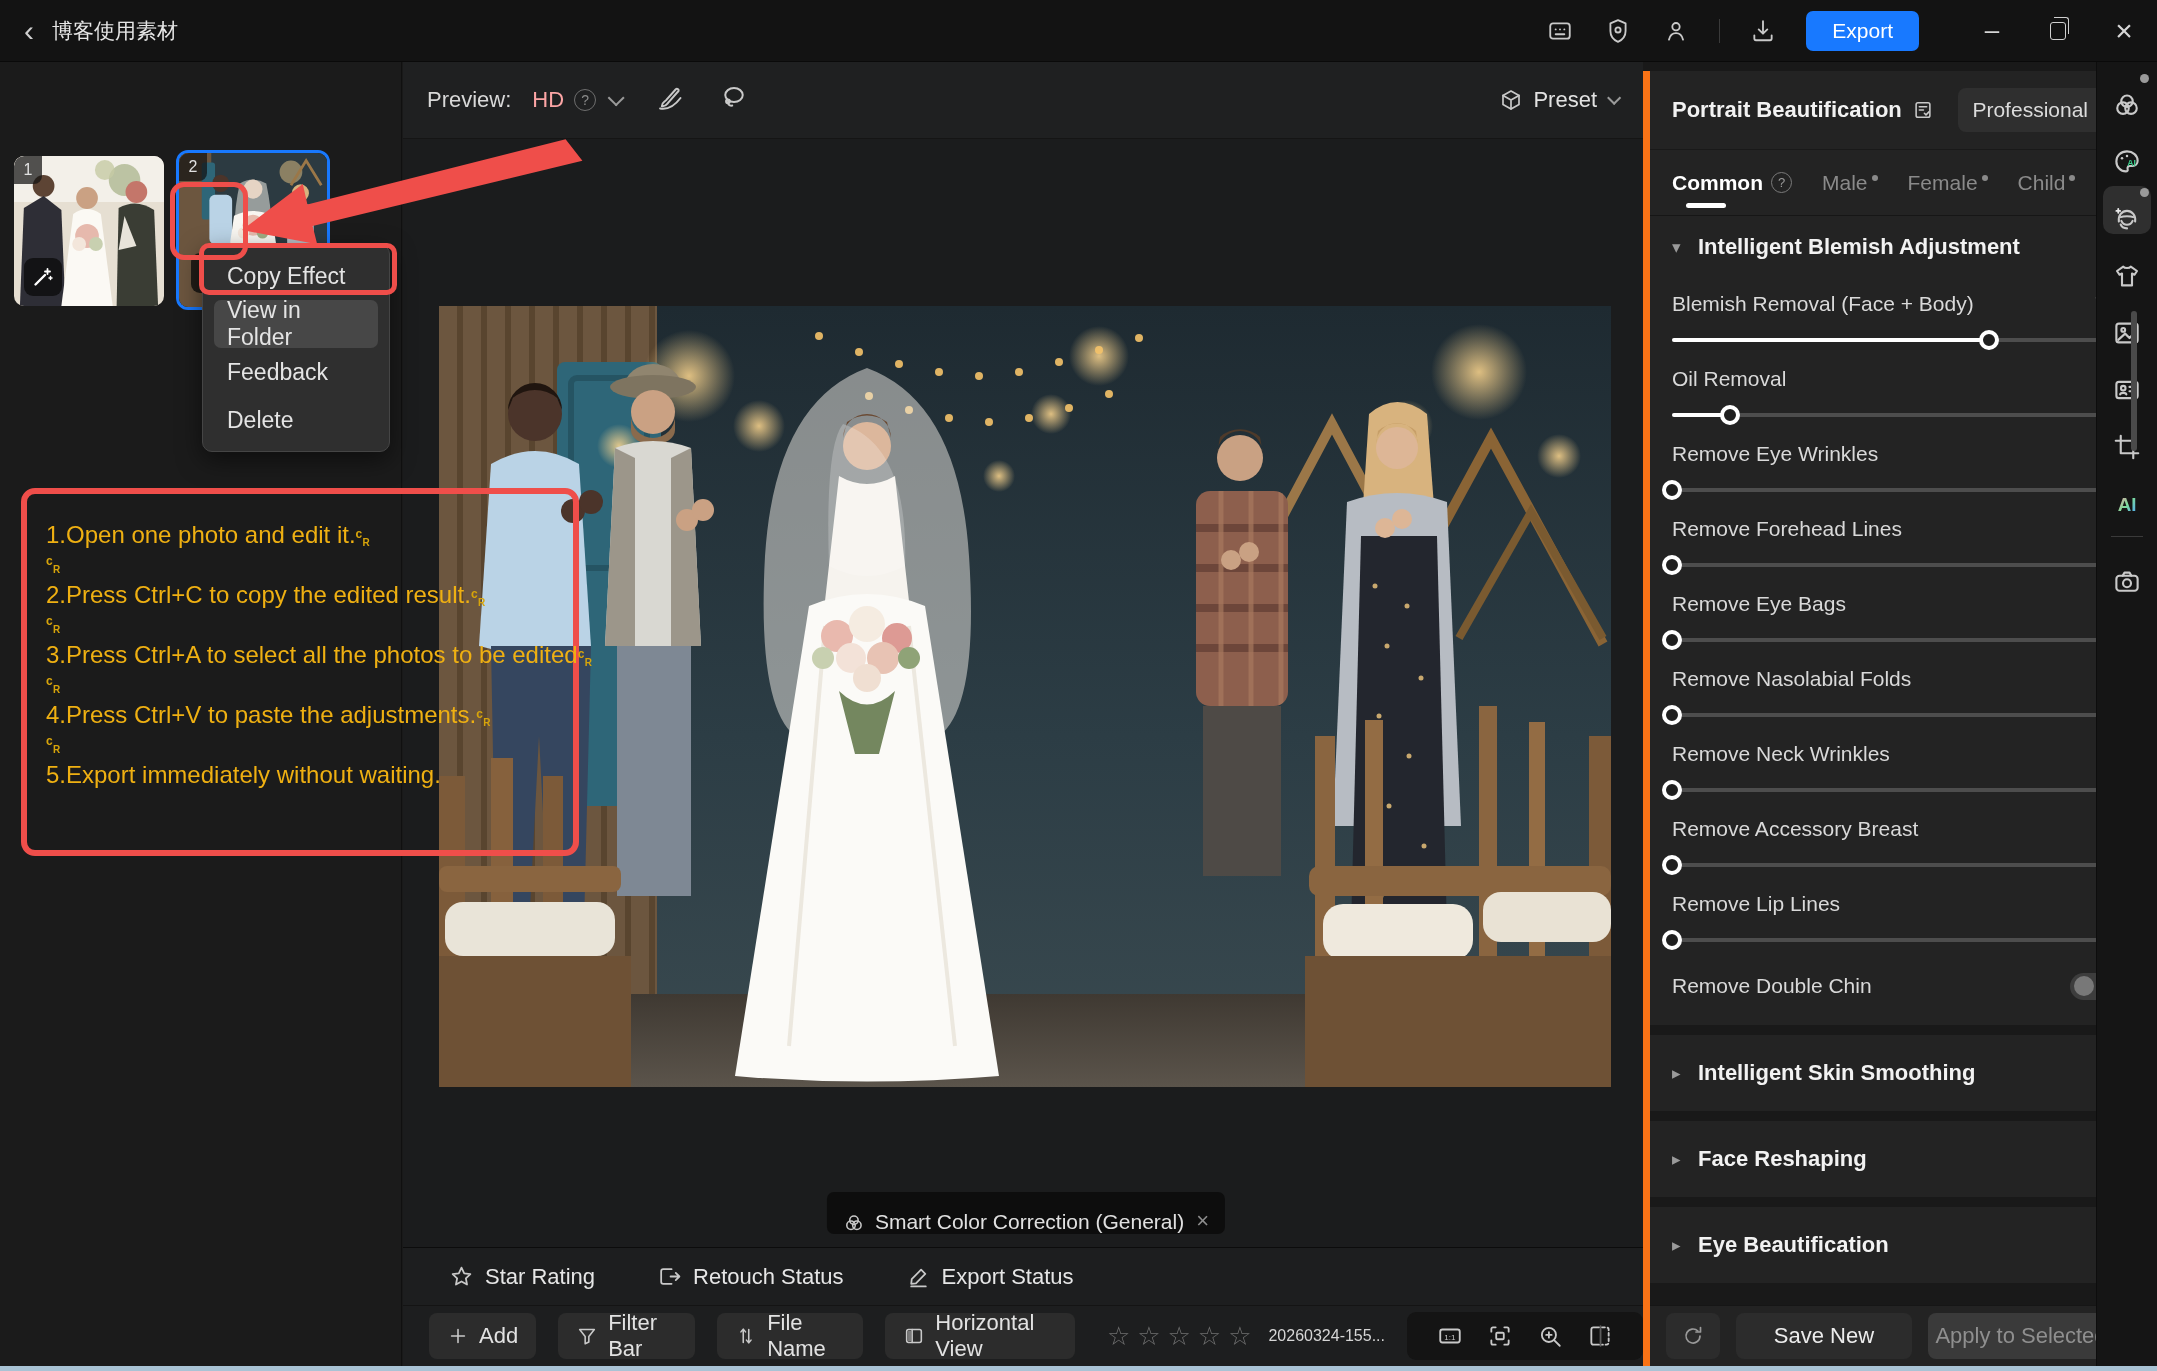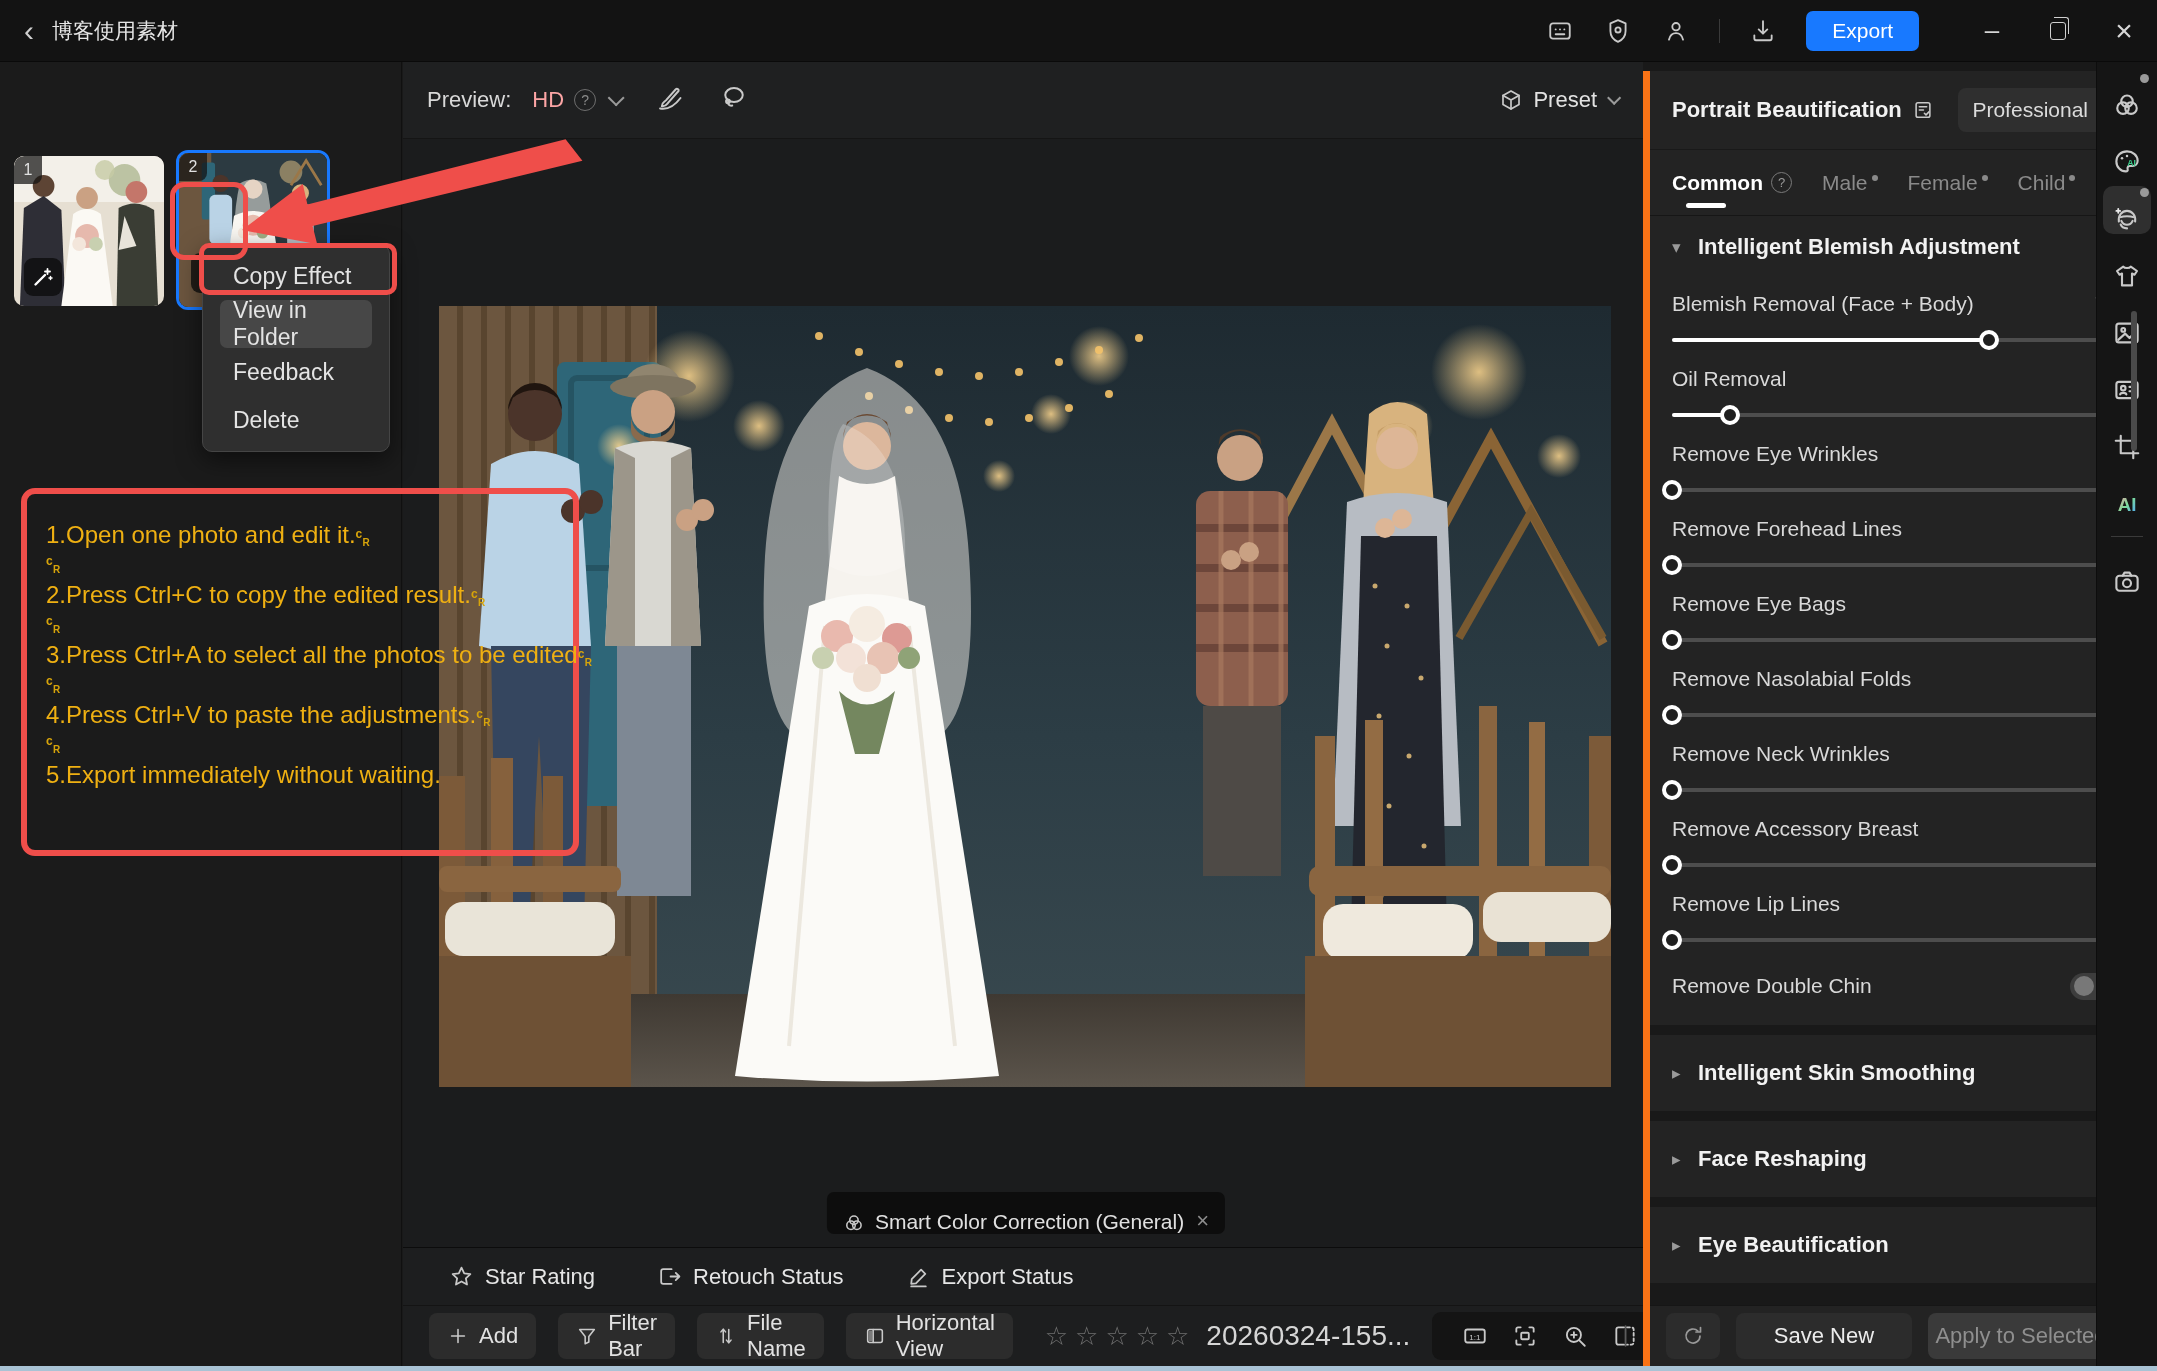--- a/index.html
+++ b/index.html
@@ -27,21 +27,21 @@
   .thumb svg { display:block; width:100%; height:100%; }
   .thumb-1 { left:14px; top:94px; width:150px; height:150px; }
   .thumb-2 { left:176px; top:88px; width:154px; height:160px; border:3px solid #1879ff; border-radius:12px; }
   .num-badge { position:absolute; left:0; top:0; min-width:28px; height:28px; background:rgba(18,18,18,.72); color:#e0e0e0; font-size:16px; display:flex; align-items:center; justify-content:center; border-radius:10px 0 8px 0; }
   .wand-badge { position:absolute; background:rgba(12,12,12,.78); border-radius:9px; display:flex; align-items:center; justify-content:center; }
   .wand-badge svg { width:24px; height:24px; }
   .wand-1 { left:10px; bottom:10px; width:38px; height:38px; }
   .wand-2 { left:12px; bottom:14px; width:40px; height:40px; }
 
   
-  .ctx-menu { position:absolute; left:202px; top:244px; width:188px; background:#2f2f2f; border:1px solid #454545; border-radius:10px; padding:7px 12px; z-index:55; box-shadow:0 8px 24px rgba(0,0,0,.5); }
+  .ctx-menu { position:absolute; left:202px; top:244px; width:188px; background:#2f2f2f; border:1px solid #454545; border-radius:10px; padding:7px 6px; z-index:55; box-shadow:0 8px 24px rgba(0,0,0,.5); }
   .ctx-item { height:48px; display:flex; align-items:center; padding:0 18px; font-size:23px; color:#e4e4e4; }
   .ctx-item.hovered { background:#474747; border-radius:7px; margin:0 5px; padding:0 13px; }
   .red-box { position:absolute; border:5px solid #ef4e4a; border-radius:14px; z-index:60; }
   .hl-wand { left:170px; top:182px; width:78px; height:78px; }
   .hl-copy { left:199px; top:243px; width:198px; height:52px; border-radius:10px; }
   .anno-box { left:21px; top:488px; width:558px; height:368px; border-width:6px; z-index:58; padding:26px 0 0 19px; }
   .anno-step { font-size:24px; color:#efb012; white-space:nowrap; line-height:30px; }
   .anno-cr-line { height:30px; line-height:30px; }
   .crmark { display:inline-block; position:relative; width:16px; height:20px; vertical-align:baseline; }
   .crmark .c { position:absolute; left:0; top:-4px; font-size:12px; font-weight:bold; color:#d7a40a; }
@@ -69,21 +69,21 @@
 
   .status-row { position:absolute; left:0; top:1185px; width:100%; height:58px; border-top:1px solid #0c0c0c; background:#1d1e1f; display:flex; align-items:center; padding-left:46px; }
   .status-item { display:flex; align-items:center; margin-right:62px; font-size:22px; color:#e6e6e6; }
   .status-item svg { width:25px; height:25px; margin-right:11px; }
 
   .tool-row { position:absolute; left:0; top:1243px; width:100%; height:61px; background:#1d1e1f; border-top:1px solid #141414; display:flex; align-items:center; padding-left:26px; }
   .tool-btn { height:46px; background:#2c2c2c; border-radius:8px; display:flex; align-items:center; padding:0 18px; margin-right:22px; font-size:22px; color:#e2e2e2; }
   .tool-btn svg { width:22px; height:22px; margin-right:10px; }
   .rate-stars { display:flex; margin-left:10px; }
   .rate-stars span { color:#6f6f6f; font-size:26px; margin-right:7px; }
-  .fname { margin-left:10px; font-size:28px; color:#d6d6d6; white-space:nowrap; }
+  .fname { margin-left:10px; font-size:16px; color:#d6d6d6; white-space:nowrap; }
   .view-pill { margin-left:22px; height:48px; background:#141414; border-radius:9px; display:flex; align-items:center; padding:0 18px; }
   .view-pill .vp { margin:0 12px; display:flex; }
   .view-pill svg { width:26px; height:26px; }
 
   
   .right-panel { position:absolute; left:1643px; top:71px; width:497px; bottom:0; background:#191919; border-left:7px solid #f97316; }
   .rp-header { height:78px; background:#232323; display:flex; align-items:center; padding:0 16px 0 22px; }
   .rp-title { font-size:22px; font-weight:bold; color:#f2f2f2; }
   .rp-title-icon { margin-left:10px; display:flex; } .rp-title-icon svg { width:22px; height:22px; }
   .mode-btn { margin-left:auto; height:44px; background:#2f2f2f; border-radius:8px; display:flex; align-items:center; padding:0 14px; font-size:21px; color:#dcdcdc; }

